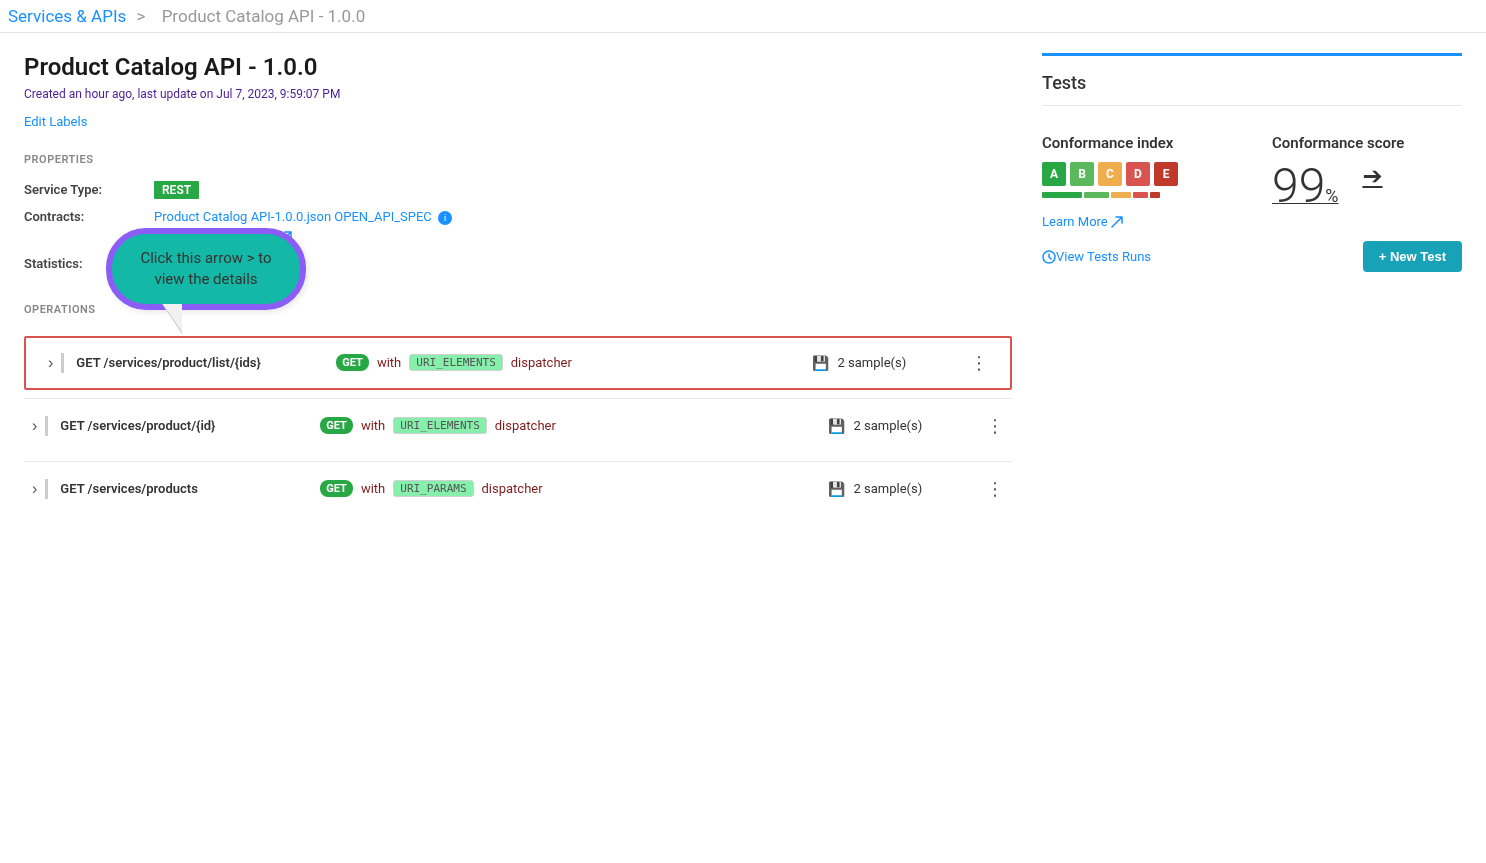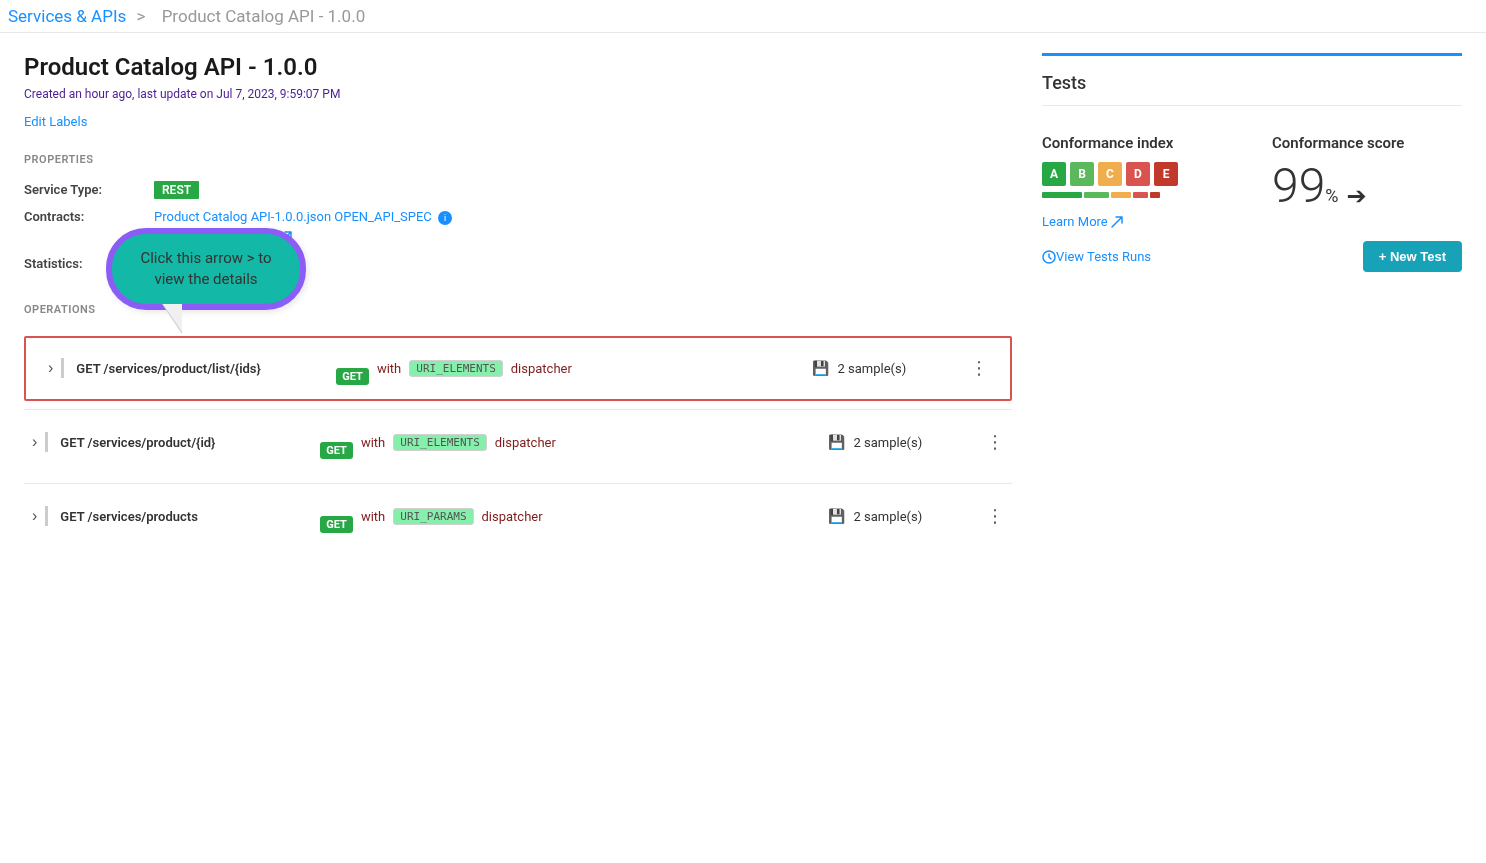--- a/index.html
+++ b/index.html
@@ -184,22 +184,23 @@
       color: #1890ff;
       text-decoration: none;
       font-size: 13px;
       display: inline-flex;
       align-items: center;
       gap: 3px;
       margin-top: 8px;
     }
     .conformance-score-section {
       display: flex;
-      align-items: flex-end;
-      gap: 8px;
+      align-items: flex-start;
+      gap: 24px;
+      text-decoration: underline;
     }
     .score-number {
       font-size: 48px;
       font-weight: 300;
       color: #333;
       line-height: 1;
     }
     .score-percent {
       font-size: 18px;
       color: #333;
@@ -283,24 +284,23 @@
       display: flex;
       align-items: center;
       gap: 8px;
       flex: 1;
       margin-left: 60px;
     }
     .badge-get {
       background: #28a745;
       color: white;
       padding: 2px 6px;
-      border-radius: 3px;
+      border-radius: 8px;
       font-size: 11px;
       font-weight: 700;
-      margin-top: 16px;
     }
     .dispatcher-tag {
       background: #86efac;
       border: 1px solid #d0d0d0;
       color: #555;
       padding: 1px 6px;
       border-radius: 3px;
       font-size: 11px;
       font-family: monospace;
     }

